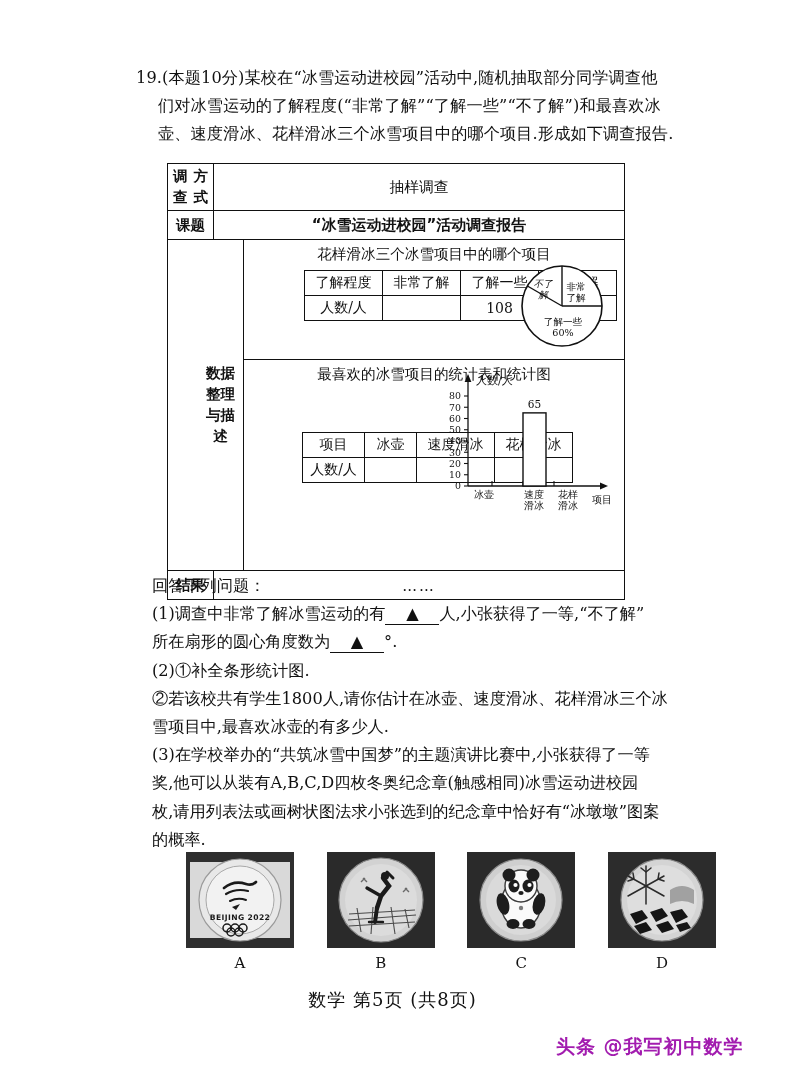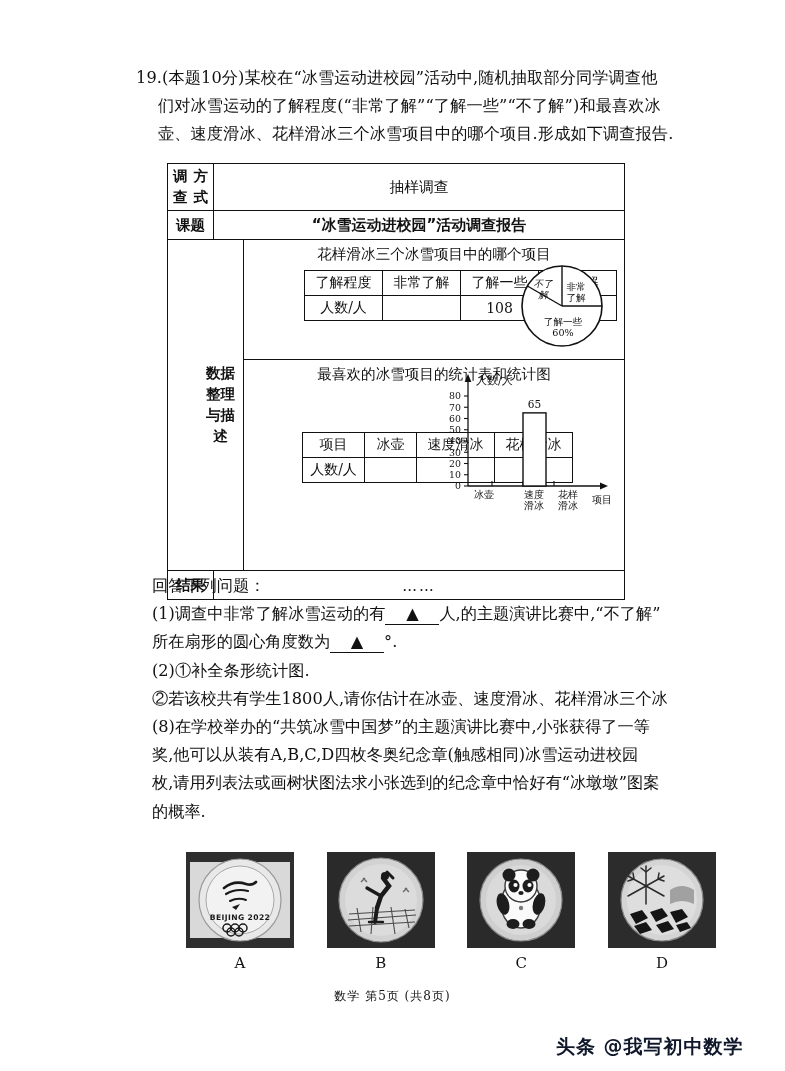--- a/index.html
+++ b/index.html
@@ -190,30 +190,30 @@
     font-size: 15px;
     font-family: "DejaVu Serif", "Liberation Serif", serif;
   }
 
   
   .footer {
     position: absolute;
     left: 0; right: 0;
     top: 988px;
     text-align: center;
-    font-size: 12px;
+    font-size: 18px;
     font-family: "DejaVu Serif", "Liberation Serif", serif;
     letter-spacing: 1px;
   }
   .watermark {
     position: absolute;
     left: 556px;
     top: 1034px;
     font-size: 19px;
-    color: #0f172a;
+    color: #a21caf;
     font-family: "DejaVu Sans", "Liberation Sans", sans-serif;
     font-weight: 700;
     letter-spacing: 1px;
     white-space: nowrap;
   }
 </style>
 </head>
 <body>
 
 <div class="page">
@@ -369,30 +369,31 @@
       <div class="lcell">结果</div>
       <div class="rcell plain">……</div>
     </div>
 
   </div>
 
   <div class="qs">
     <div class="ln">回答下列问题：</div>
 
     <div class="ln">
-      <span>(1)调查中非常了解冰雪运动的有</span><span class="blank">▲</span><span>人,的主题演讲比赛中,“不了解”</span>
+      <span>(1)调查中非常了解冰雪运动的有</span><span class="blank">▲</span><span>人,小张获得了一等,“不了解”</span>
     </div>
 
     <div class="ln">
       <span>所在扇形的圆心角度数为</span><span class="blank">▲</span><span>°.</span>
     </div>
 
     <div class="ln">(2)①补全条形统计图.</div>
     <div class="ln">②若该校共有学生1800人,请你估计在冰壶、速度滑冰、花样滑冰三个冰</div>
-    <div class="ln">(8)在学校举办的“共筑冰雪中国梦”的主题演讲比赛中,小张获得了一等</div>
+    <div class="ln">雪项目中,最喜欢冰壶的有多少人.</div>
+    <div class="ln">(3)在学校举办的“共筑冰雪中国梦”的主题演讲比赛中,小张获得了一等</div>
     <div class="ln">奖,他可以从装有A,B,C,D四枚冬奥纪念章(触感相同)冰雪运动进校园</div>
     <div class="ln">枚,请用列表法或画树状图法求小张选到的纪念章中恰好有“冰墩墩”图案</div>
     <div class="ln">的概率.</div>
   </div>
 
   <div class="medals">
 
     <div class="medal-item">
       <div class="medal-box">
         <svg width="108" height="96" viewBox="0 0 108 96">

